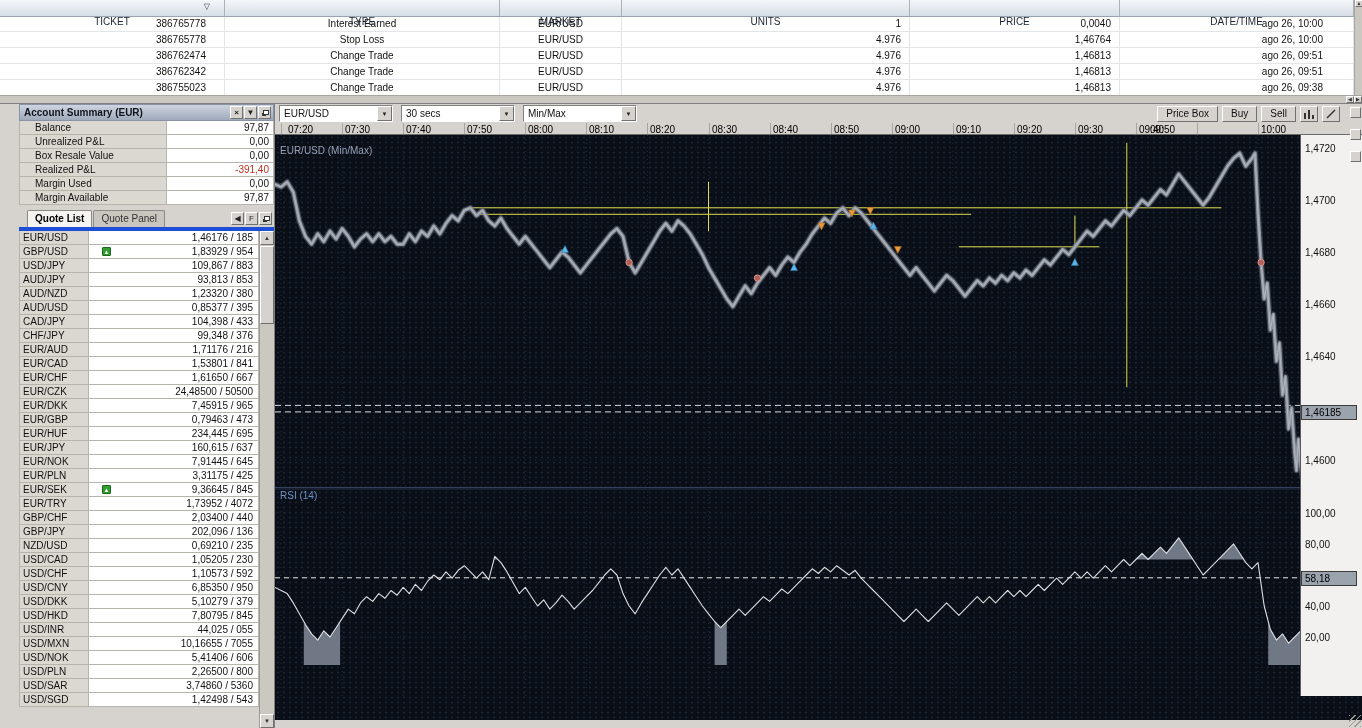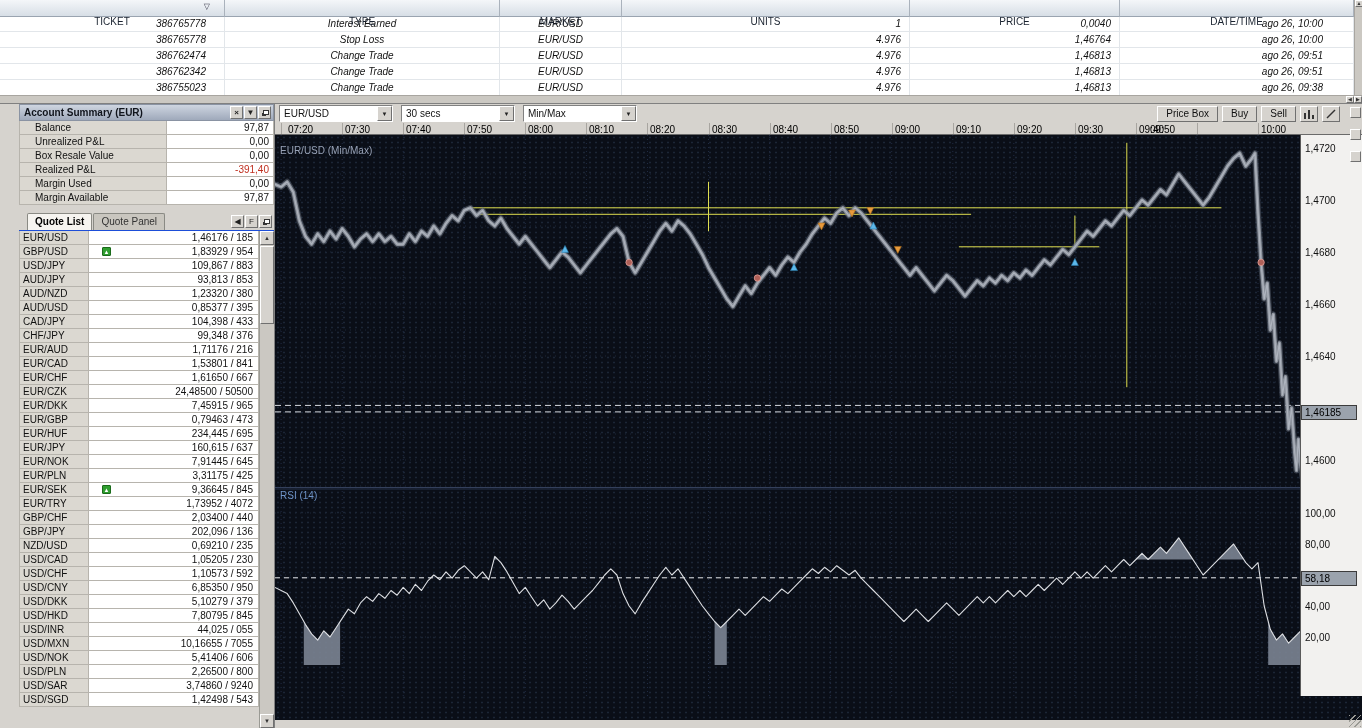--- a/index.html
+++ b/index.html
@@ -5,21 +5,21 @@
   * { margin:0; padding:0; box-sizing:border-box; }
   html,body { width:1362px; height:728px; overflow:hidden; }
   body { font-family:"Liberation Sans", sans-serif; font-size:10px; color:#111; background:#d6d3ce; }
   .app { width:1362px; height:728px; position:relative; overflow:hidden; background:#d6d3ce; }
 
   
   .trade-table { height:104px; background:#fff; border-bottom:1px solid #808080; position:relative; }
   .tt-header { display:flex; height:16px; }
   .tt-hcell { background:linear-gradient(#f4f6f9,#d7dee6); border-right:1px solid #aab2bc; border-bottom:1px solid #9aa4b0; text-align:center; padding-top:16px; color:#1a2330; position:relative; }
   .tt-row { display:flex; height:16px; border-bottom:1px solid #e2e6ea; background:#fff; }
-  .tt-cell { border-right:1px solid #e2e6ea; padding:2px 6px; white-space:nowrap; overflow:hidden;font-style:italic; }
+  .tt-cell { border-right:1px solid #e2e6ea; padding:2px 6px; white-space:nowrap; overflow:hidden; }
   .w0{width:225px}.w1{width:275px}.w2{width:122px}.w3{width:288px}.w4{width:210px}.w5{width:234px}
   .c0{text-align:right; padding-right:18px;} .c1{text-align:center} .c2{text-align:center}
   .c3{text-align:right; padding-right:8px;} .c4{text-align:right; padding-right:8px;} .c5{text-align:right; padding-right:30px;}
   .funnel { position:absolute; right:14px; top:2px; font-size:8px; color:#445; }
   .tt-vscroll { position:absolute; right:0; top:0; width:8px; height:96px; background:#cbc8c2; border-left:1px solid #a8a5a0; }
   .tt-hscroll { position:absolute; left:0; right:0; bottom:0; height:8px; background:#cbc8c2; border-top:1px solid #a8a5a0; display:flex; justify-content:flex-end; }
   .tiny-sq { width:8px; height:7px; background:#d6d3ce; border:1px solid; border-color:#fff #707070 #707070 #fff; font-size:5px; line-height:5px; text-align:center; color:#333; }
 
   
   .main { display:flex; height:624px; }
@@ -27,21 +27,21 @@
   
   .left-panel { width:256px; background:#d6d3ce; border-right:1px solid #808080; overflow:hidden;margin-left:19px; }
   .acct-header { height:17px; background:linear-gradient(#ced5e0,#9fa9bb); border:1px solid #8a93a3; display:flex; align-items:center; padding-left:4px; font-weight:bold; color:#10141c; }
   .hdr-btns { margin-left:auto; display:flex; gap:1px; padding-right:2px; }
   .mini-btn { width:13px; height:13px; background:#d6d3ce; border:1px solid; border-color:#fff #707070 #707070 #fff; font-size:8px; line-height:11px; text-align:center; color:#222; }
   .win-glyph { display:inline-block; width:6px; height:5px; border:1px solid #333; background:#fff; box-shadow:-2px 2px 0 -1px #333; margin-top:2px; margin-left:2px; }
   .acct-row { display:flex; height:14px; }
   .acct-label { width:148px; background:#dbd8d1; border:1px solid #b7b4ad; border-top:none; padding:1px 15px; white-space:nowrap; }
   .acct-value { flex:1; background:#fff; border:1px solid #b7b4ad; border-top:none; border-left:none; text-align:right; padding:1px 4px; }
   .neg { color:#c03020; }
-  .tabs-row { display:flex; margin-top:8px; height:18px; align-items:flex-end; border-bottom:1px solid #1d4ed8; padding-left:8px; }
+  .tabs-row { display:flex; margin-top:8px; height:18px; align-items:flex-end; border-bottom:4px solid #1d4ed8; padding-left:8px; }
   .tab { padding:2px 7px 3px; border:1px solid #8a8a84; border-bottom:none; background:#c9c6bf; margin-right:1px; border-radius:2px 2px 0 0; color:#333; }
   .tab.active { background:#f6f4f0; font-weight:bold; color:#000; }
   .tab-btns { margin-left:auto; display:flex; gap:1px; padding:0 2px 2px; }
   .quote-area { position:relative; height:497px; overflow:hidden; }
   .quote-rows { margin-right:15px; }
   .q-row { display:flex; height:14px; }
   .q-pair { width:70px; background:#dbd8d1; border:1px solid #b7b4ad; border-top:none; padding:1px 3px; }
   .q-flag { width:35px; background:#fff; border-bottom:1px solid #b7b4ad; display:flex; align-items:center; justify-content:center; }
   .q-price { flex:1; background:#fff; border:1px solid #b7b4ad; border-top:none; border-left:none; text-align:right; padding:1px 5px; white-space:nowrap; }
   .up-icon { width:9px; height:9px; background:#2f9e2f; border:1px solid #1a6a1a; color:#fff; font-size:6px; line-height:8px; text-align:center; border-radius:1px; }
@@ -358,21 +358,21 @@
               <div class="q-price">5,41406 / 606</div>
             </div>
             <div class="q-row">
               <div class="q-pair">USD/PLN</div>
               <div class="q-flag"></div>
               <div class="q-price">2,26500 / 800</div>
             </div>
             <div class="q-row">
               <div class="q-pair">USD/SAR</div>
               <div class="q-flag"></div>
-              <div class="q-price">3,74860 / 9240</div>
+              <div class="q-price">3,74860 / 5360</div>
             </div>
             <div class="q-row">
               <div class="q-pair">USD/SGD</div>
               <div class="q-flag"></div>
               <div class="q-price">1,42498 / 543</div>
             </div>
           </div>
         <div class="scrollbar-v">
           <div class="sb-btn">▲</div>
           <div class="sb-thumb"></div>

